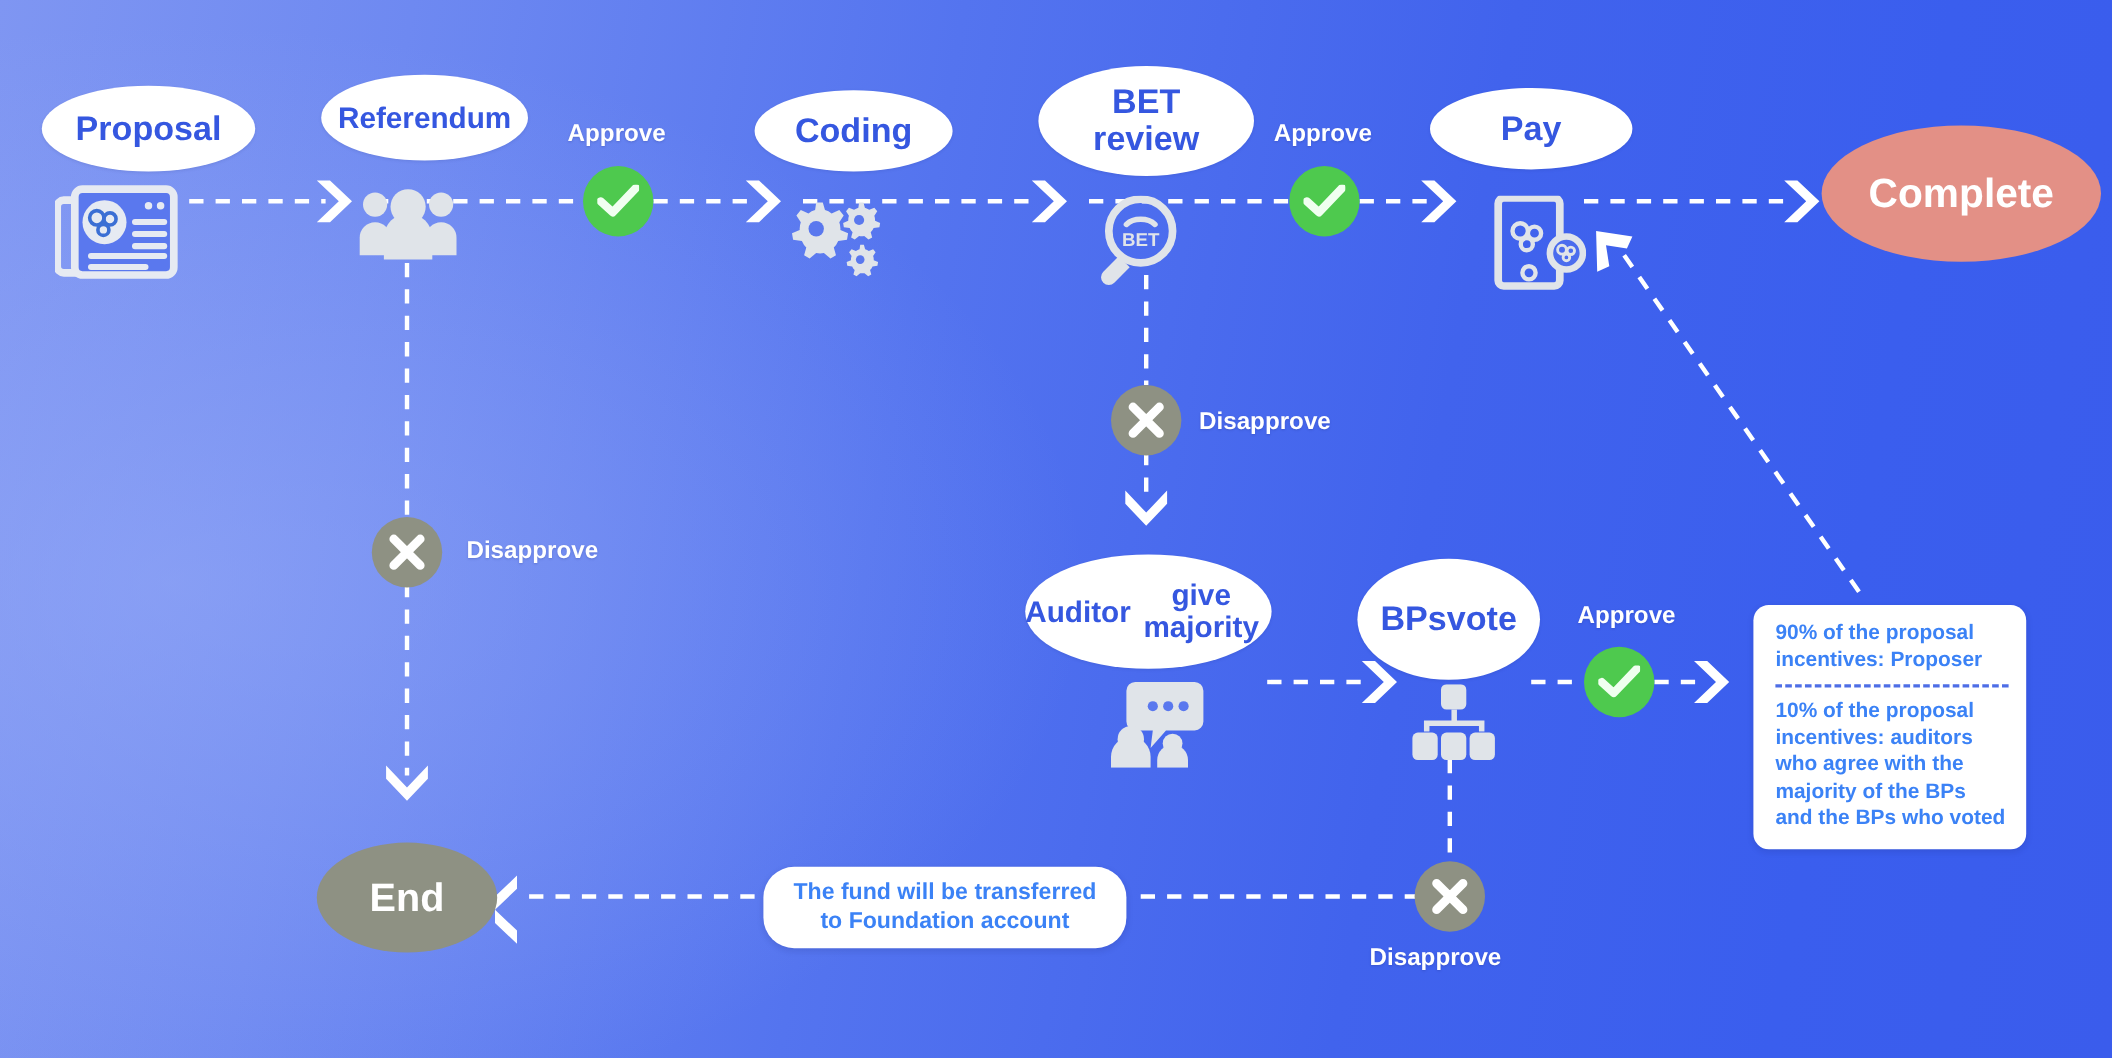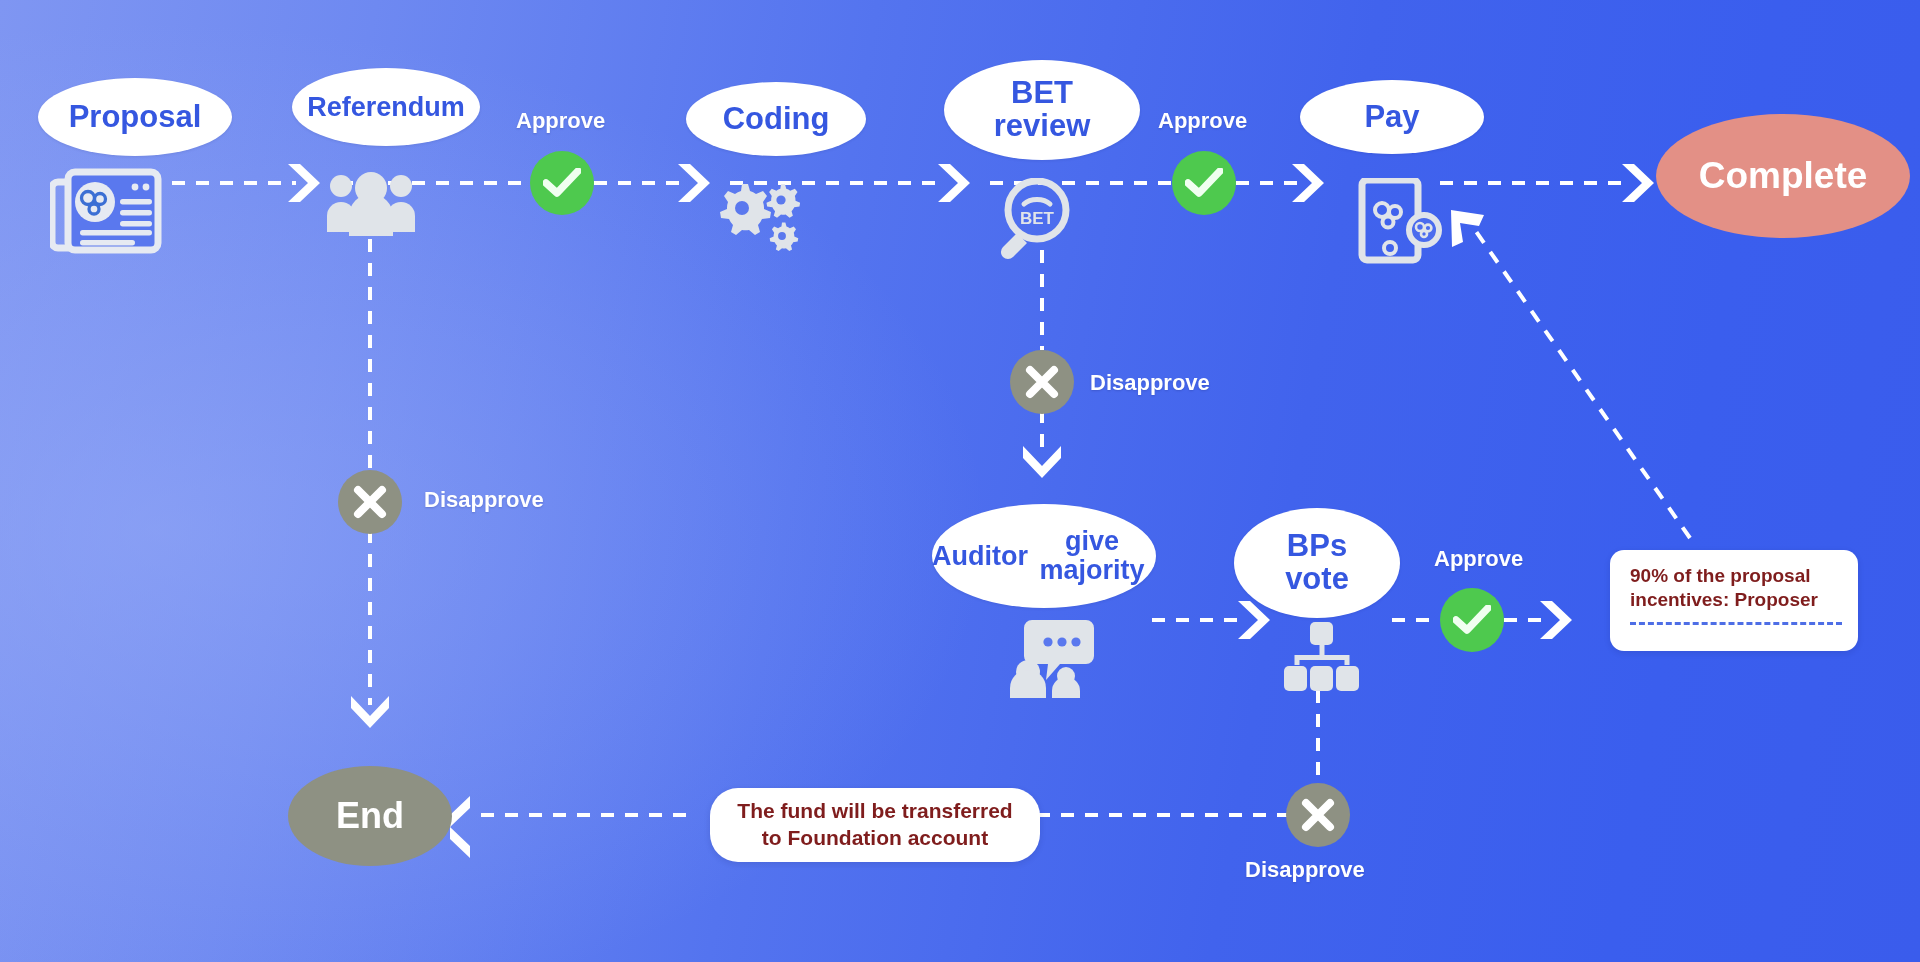--- a/index.html
+++ b/index.html
@@ -51,23 +51,22 @@
     white-space:nowrap;text-shadow:0 1px 2px rgba(30,45,120,.25);
   }
 
   
   .icon{position:absolute;}
   .icon svg{display:block;}
 
   
   .callout{
     position:absolute;background:#fff;border-radius:14px;
-    color:#7f1d1d;font-weight:700;line-height:1.28;
+    color:#3b82f6;font-weight:700;line-height:1.28;
     box-shadow:0 2px 6px rgba(20,30,90,.14);
-    margin-left:16px;
   }
   #fund-note{
     font-size:21px;text-align:center;padding:10px 14px;border-radius:28px;
   }
   #incentive-box{font-size:19px;padding:14px 16px 16px 20px;}
   #incentive-box .sep{
     border-top:3px dashed #3b5fe4;margin:9px 0 10px 0;height:0;opacity:.9;
   }
   #incentive-box p{margin:0;}
 </style>
@@ -255,21 +254,21 @@
 
   <div class="node salmon" style="left:1656px;top:114px;width:254px;height:124px;text-align:center;">
     <span>Complete</span>
   </div>
 
   <div class="node md" style="left:932px;top:504px;width:224px;height:104px;flex-direction:row;">
     <span>Auditor</span>
     <span>give majority</span>
   </div>
 
-  <div class="node lg" style="left:1234px;top:508px;width:166px;height:110px;flex-direction:column;">
+  <div class="node lg" style="left:1234px;top:508px;width:166px;height:110px;flex-direction:row;">
     <span>BPs</span>
     <span>vote</span>
   </div>
 
   <div class="node gray" style="left:288px;top:766px;width:164px;height:100px;">
     <span>End</span>
   </div>
 
   <div class="badge ok" style="left:530px;top:151px;width:64px;height:64px;">
     <svg width="38" height="30" viewBox="0 0 38 30">
@@ -314,15 +313,16 @@
   <div class="lbl" style="left:1245px;top:857px;">Disapprove</div>
 
   <div class="callout" id="fund-note" style="left:694px;top:788px;width:302px;">
     <div>The fund will be transferred</div>
     <div>to Foundation account</div>
   </div>
 
   <div class="callout" id="incentive-box" style="left:1594px;top:550px;width:212px;">
     <p>90% of the proposal incentives: Proposer</p>
     <div class="sep"></div>
+    <p>10% of the proposal incentives: auditors who agree with the majority of the BPs and the BPs who voted</p>
   </div>
 
 </div>
 
 </body></html>

